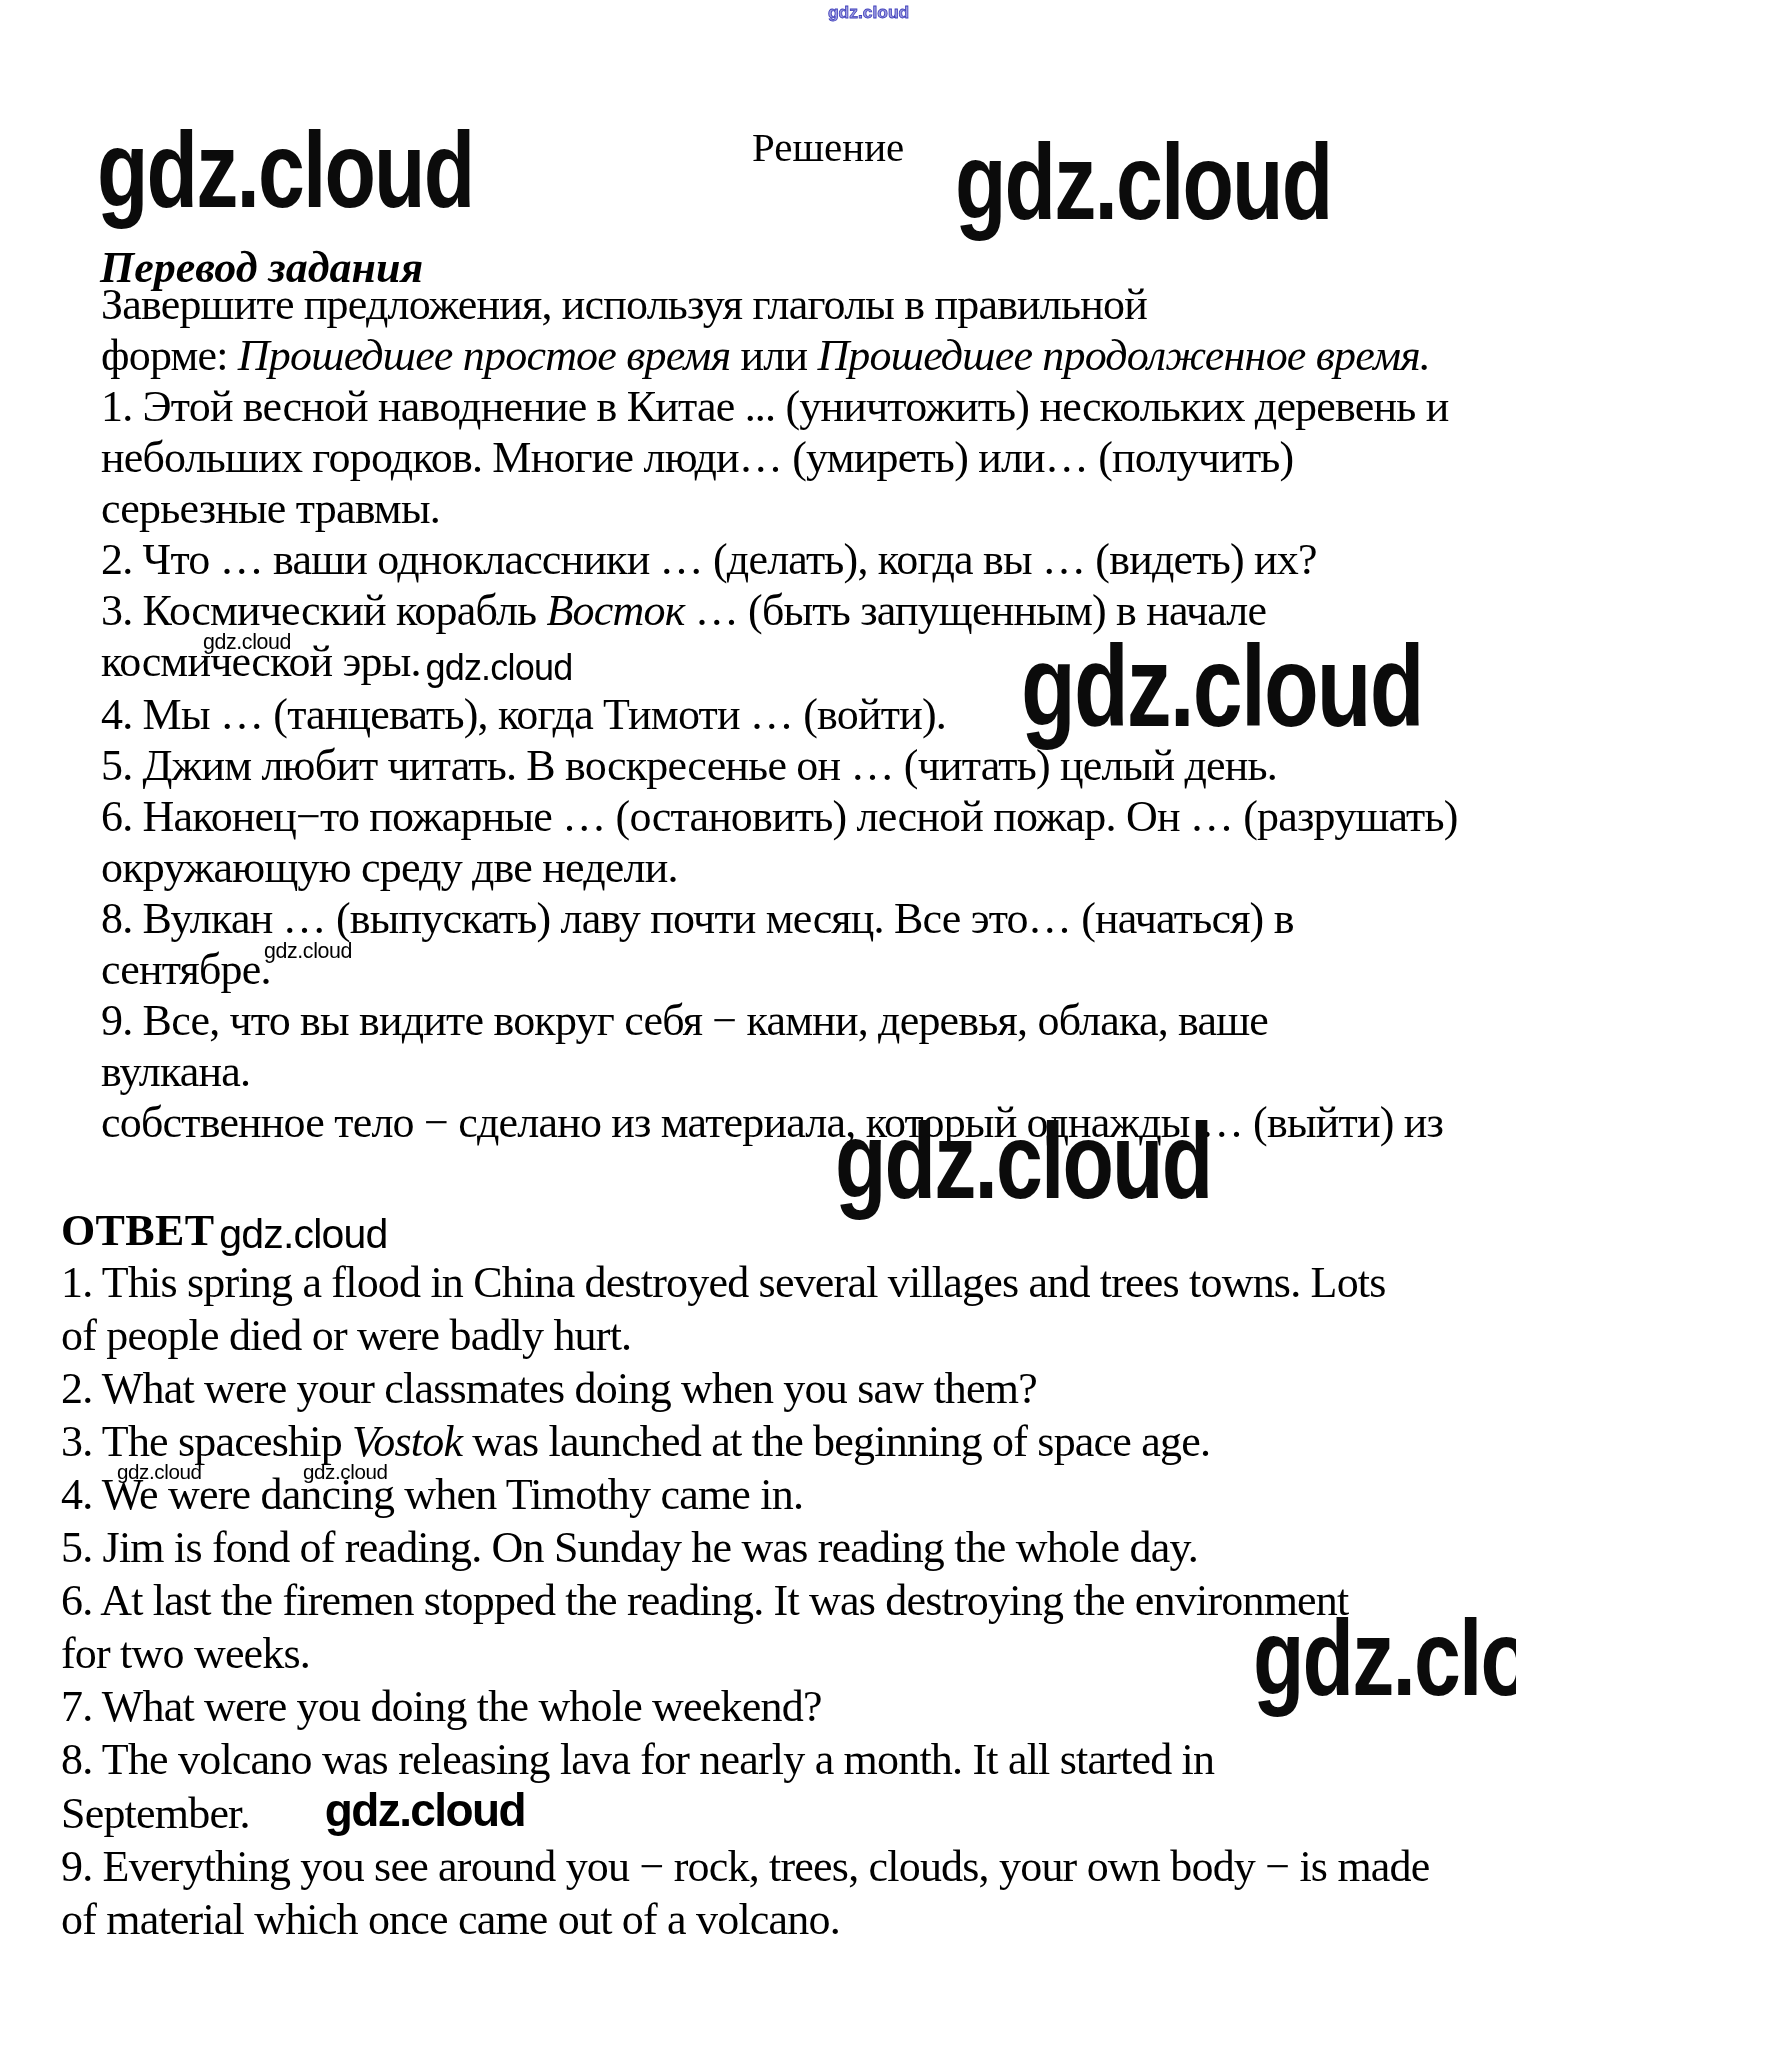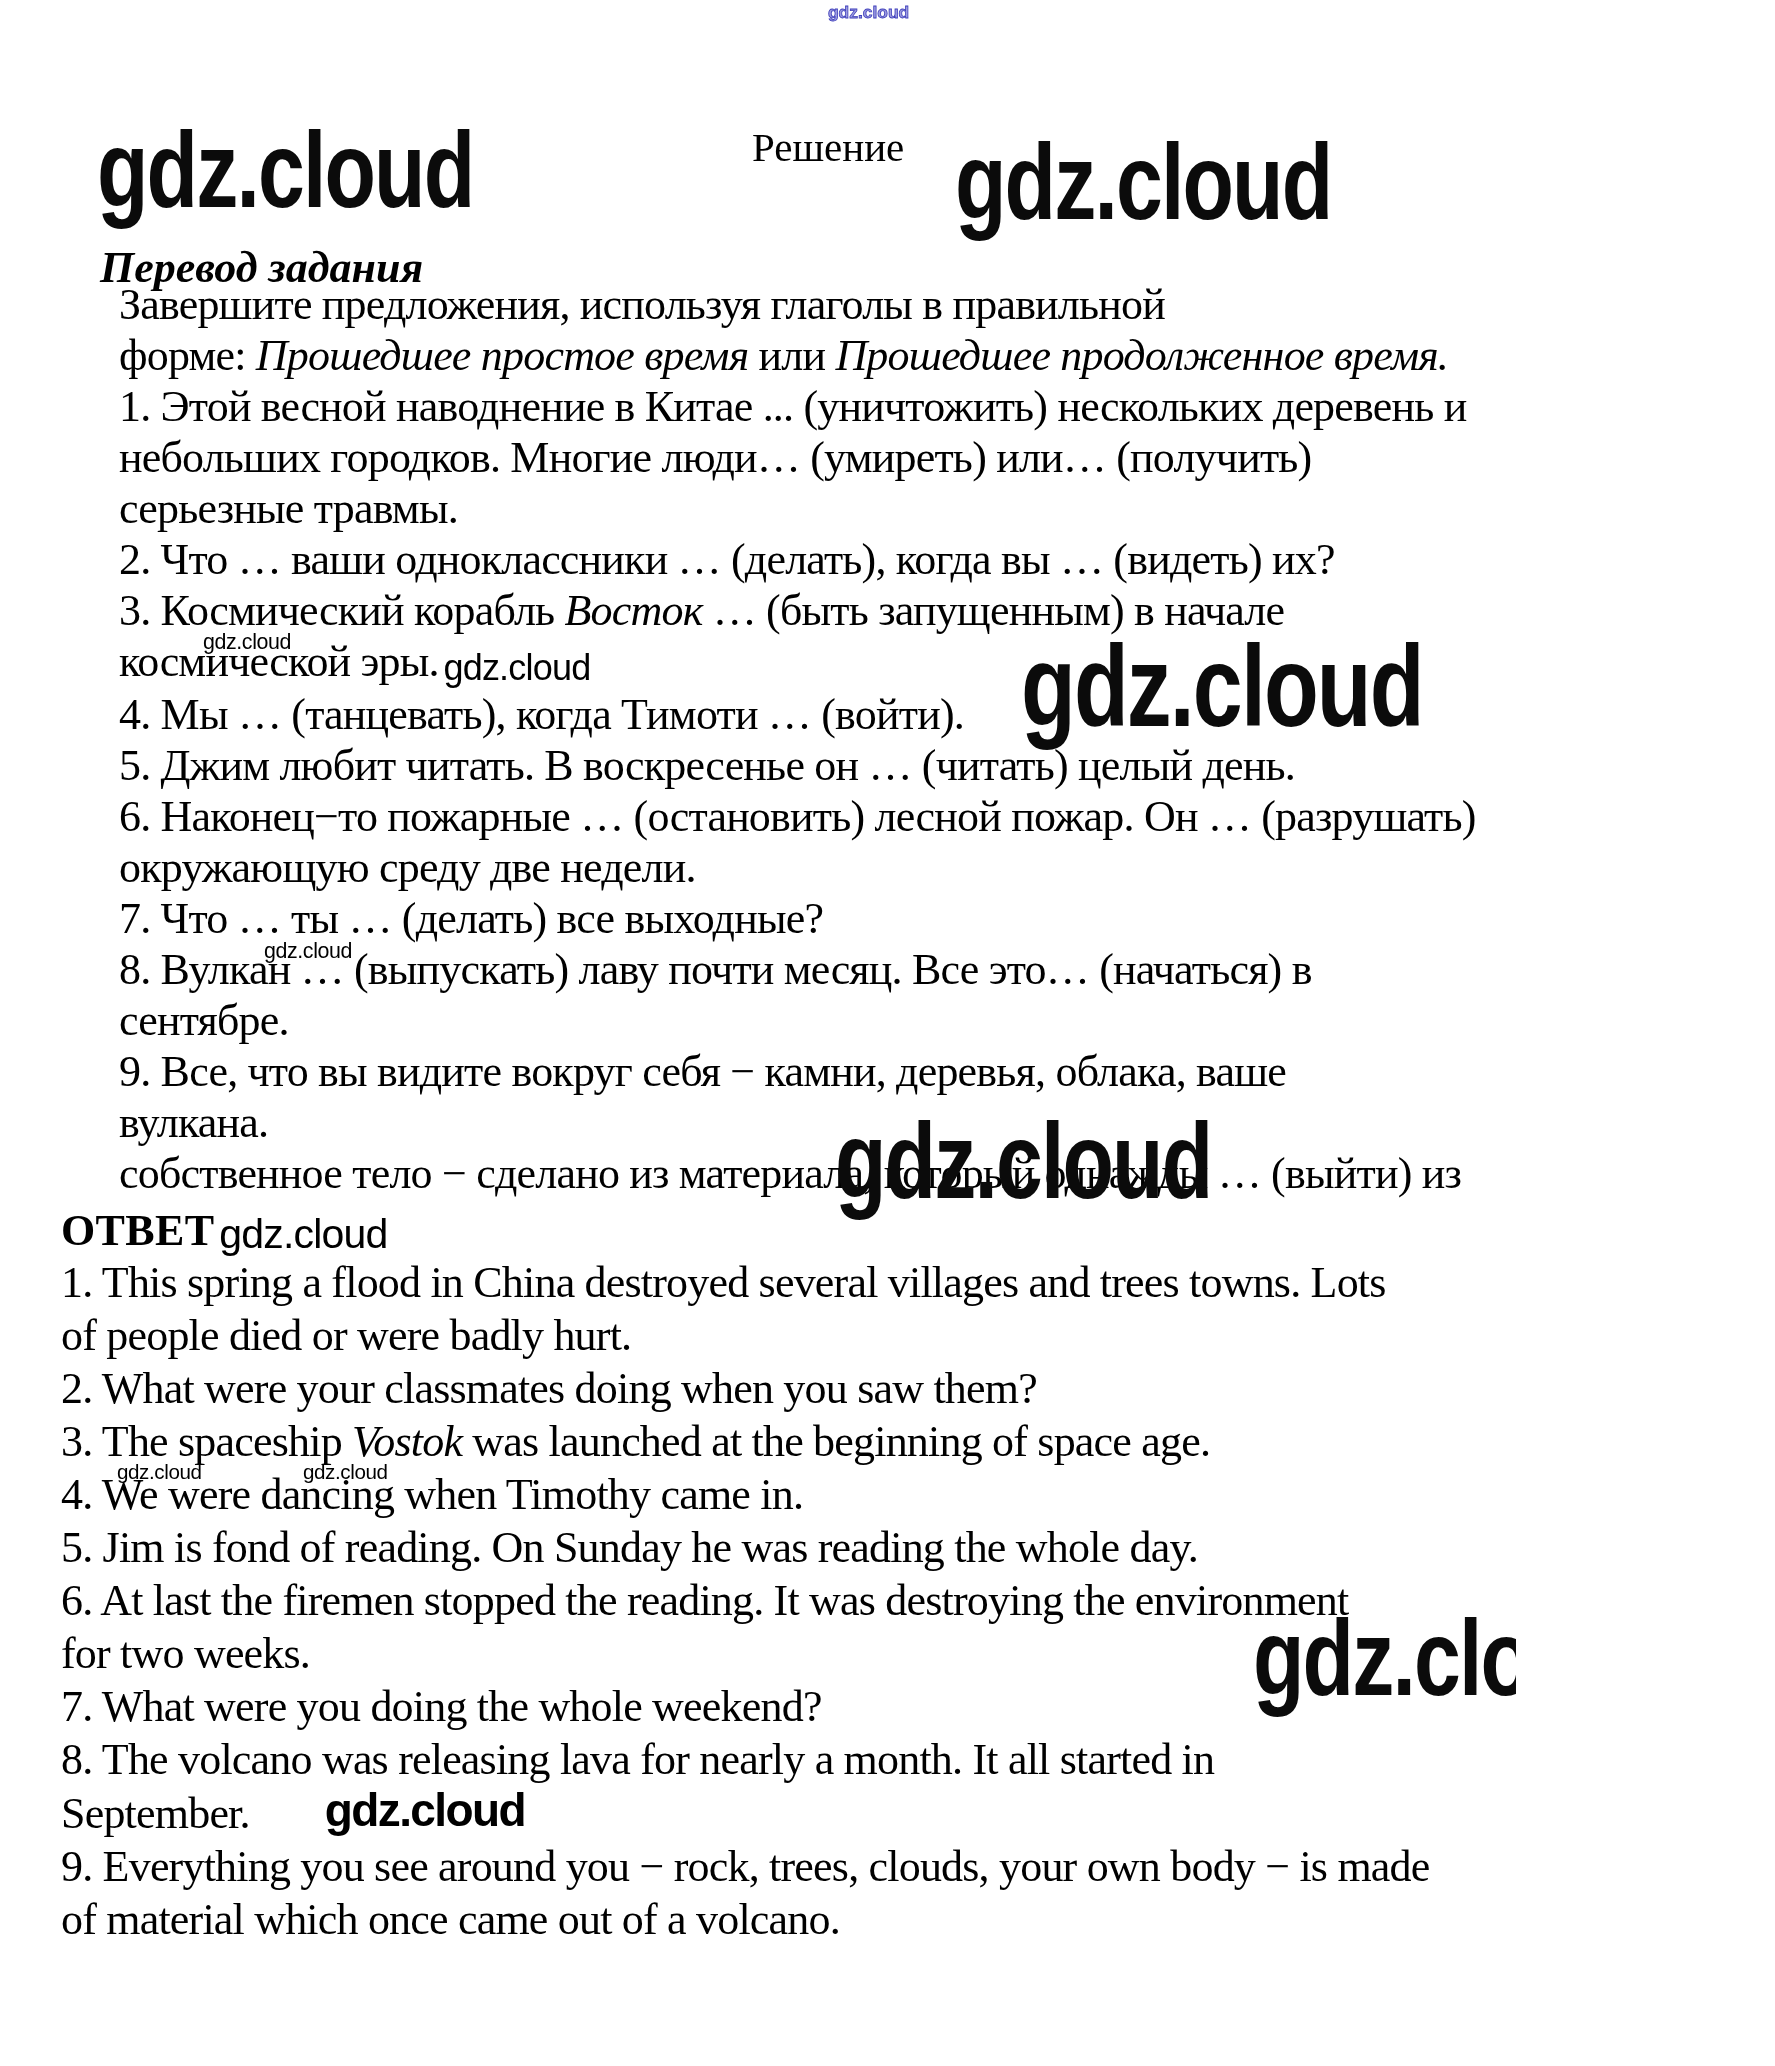--- a/index.html
+++ b/index.html
@@ -57,21 +57,21 @@
     left:100px; top:242px;
     font-size:44px;
     font-weight:bold;
     font-style:italic;
     white-space:nowrap;
     font-family:Liberation Serif, serif;
   }
   
   .task-block{
     position:absolute;
-    left:18px; top:279px;
+    left:0; top:279px;
     padding-left:101px;
     font-size:44px;
     line-height:51px;
     letter-spacing:-0.8px;
     white-space:nowrap;
   }
   .answers-block{
     position:absolute;
     left:0; top:1205px;
     padding-left:61px;
@@ -130,21 +130,20 @@
       <div class="text-line"><span>1. Этой весной наводнение в Китае ... (уничтожить) нескольких деревень и</span></div>
       <div class="text-line"><span>небольших городков. Многие люди… (умиреть) или… (получить)</span></div>
       <div class="text-line"><span>серьезные травмы.</span></div>
       <div class="text-line"><span>2. Что … ваши одноклассники … (делать), когда вы … (видеть) их?</span></div>
       <div class="text-line"><span>3. Космический корабль </span><span class="italic">Восток</span><span> … (быть запущенным) в начале</span></div>
       <div class="text-line"><span>космической эры.</span><span class="wm-inline">gdz.cloud</span></div>
       <div class="text-line"><span>4. Мы … (танцевать), когда Тимоти … (войти).</span></div>
       <div class="text-line"><span>5. Джим любит читать. В воскресенье он … (читать) целый день.</span></div>
       <div class="text-line"><span>6. Наконец−то пожарные … (остановить) лесной пожар. Он … (разрушать)</span></div>
       <div class="text-line"><span>окружающую среду две недели.</span></div>
-      <div class="text-line"><span>7. Что … ты … (делать) все выходные?</span></div>
       <div class="text-line"><span>8. Вулкан … (выпускать) лаву почти месяц. Все это… (начаться) в</span></div>
       <div class="text-line"><span>сентябре.</span></div>
       <div class="text-line"><span>9. Все, что вы видите вокруг себя − камни, деревья, облака, ваше</span></div>
       <div class="text-line"><span>вулкана.</span></div>
       <div class="text-line"><span>собственное тело − сделано из материала, который однажды … (выйти) из</span></div>
     </div>
 
   <div class="wm-sm" style="left:203px;top:630px;">gdz.cloud</div>
 
   <div class="wm-lg" style="left:1021px;top:629px;font-size:115px;">gdz.cloud</div>

